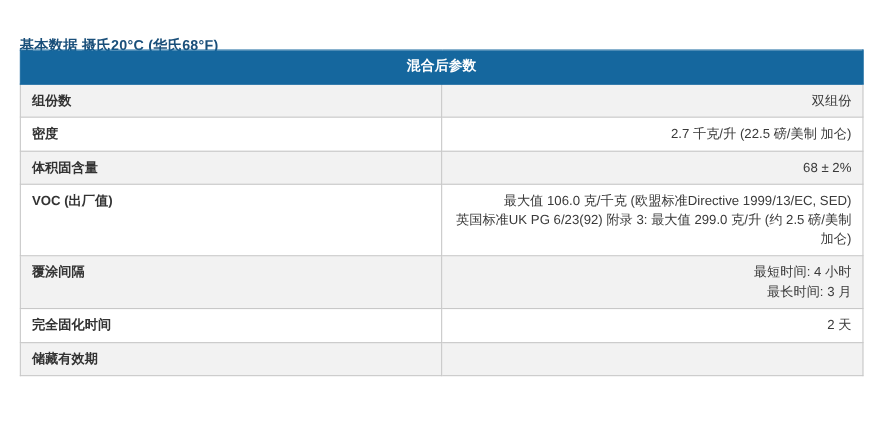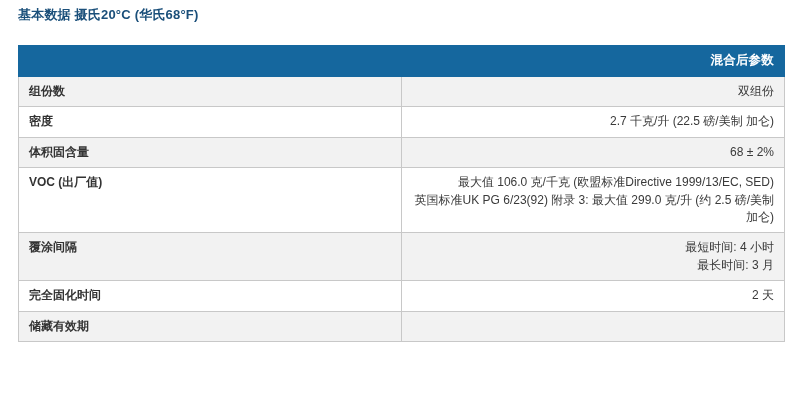--- a/index.html
+++ b/index.html
@@ -16,21 +16,21 @@
   }
   .page {
     position: relative;
     width: 803px;
     height: 405px;
     box-sizing: border-box;
   }
   .doc-title {
     position: absolute;
     left: 18px;
-    top: 6px;
+    top: 32px;
     font-size: 13px;
     font-weight: bold;
     color: #1a4f7a;
     letter-spacing: 0.2px;
     white-space: nowrap;
   }
   .table-wrap {
     position: absolute;
     left: 18px;
     top: 45px;
@@ -39,21 +39,21 @@
   table.spec {
     border-collapse: collapse;
     width: 100%;
     table-layout: fixed;
   }
   table.spec tr.header-row th {
     background: #15679e;
     color: #ffffff;
     font-size: 12.5px;
     font-weight: bold;
-    text-align: right;
+    text-align: center;
     padding: 6px 10px 7px 10px;
     border: 1px solid #15679e;
     letter-spacing: 0.2px;
   }
   table.spec td {
     border: 1px solid #c8c8c8;
     font-size: 12px;
     color: #333333;
     padding: 6px 10px 6px 10px;
     vertical-align: top;

